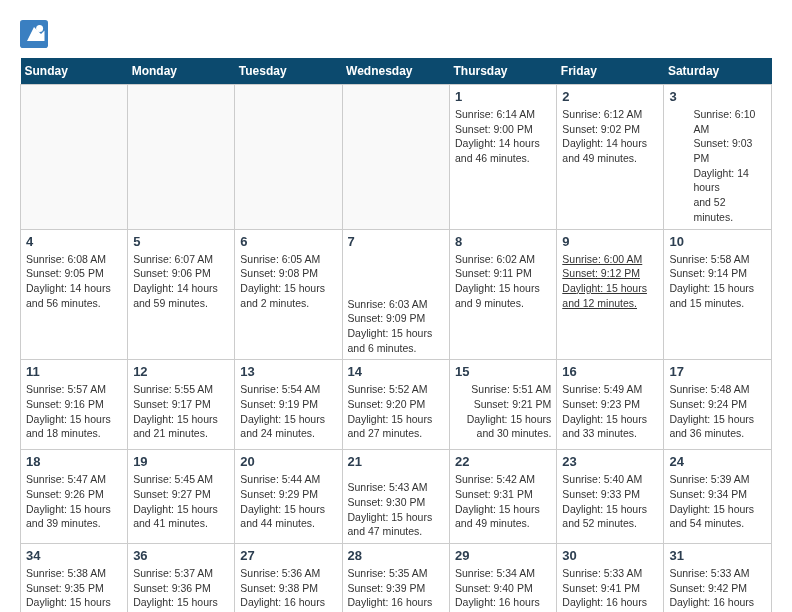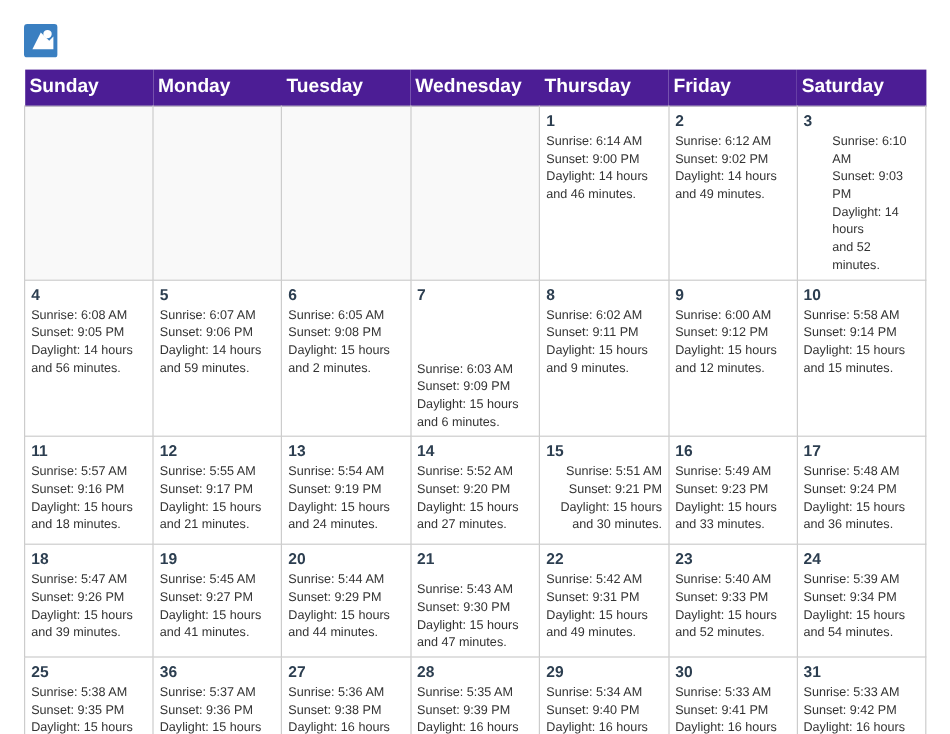--- a/index.html
+++ b/index.html
@@ -45,25 +45,25 @@
     .title-block .location {
       font-size: 14px;
       color: #555;
     }
     .calendar {
       width: 100%;
       border-collapse: collapse;
       font-size: 11px;
     }
     .calendar th {
-      background-color: #4c1d95;
+      background-color: #0c4a6e;
       color: #fff;
       padding: 6px 4px;
       text-align: left;
-      font-size: 16px;
+      font-size: 12px;
       font-weight: bold;
     }
     .calendar td {
       border: 1px solid #ccc;
       vertical-align: top;
       padding: 4px 5px;
       width: 108px;
       height: 90px;
       background: #fff;
     }
@@ -173,21 +173,21 @@
         </td>
         <td>
           <div class="day-num">8</div>
           <div class="day-info" style="white-space: pre-line;">Sunrise: 6:02 AM
 Sunset: 9:11 PM
 Daylight: 15 hours
 and 9 minutes.</div>
         </td>
         <td>
           <div class="day-num">9</div>
-          <div class="day-info" style="white-space: pre-line;">Sunrise: 6:00 AM
+          <div class="day-info" style="white-space: pre-line; text-decoration: underline;">Sunrise: 6:00 AM
 Sunset: 9:12 PM
 Daylight: 15 hours
 and 12 minutes.</div>
         </td>
         <td>
           <div class="day-num">10</div>
           <div class="day-info" style="white-space: pre-line;">Sunrise: 5:58 AM
 Sunset: 9:14 PM
 Daylight: 15 hours
 and 15 minutes.</div>
@@ -290,21 +290,21 @@
         <td>
           <div class="day-num">24</div>
           <div class="day-info" style="white-space: pre-line;">Sunrise: 5:39 AM
 Sunset: 9:34 PM
 Daylight: 15 hours
 and 54 minutes.</div>
         </td>
       </tr>
       <tr>
         <td>
-          <div class="day-num">25</div>
+          <div class="day-num">34</div>
           <div class="day-info" style="white-space: pre-line;">Sunrise: 5:38 AM
 Sunset: 9:35 PM
 Daylight: 15 hours
 and 57 minutes.</div>
         </td>
         <td>
           <div class="day-num">36</div>
           <div class="day-info" style="white-space: pre-line;">Sunrise: 5:37 AM
 Sunset: 9:36 PM
 Daylight: 15 hours

